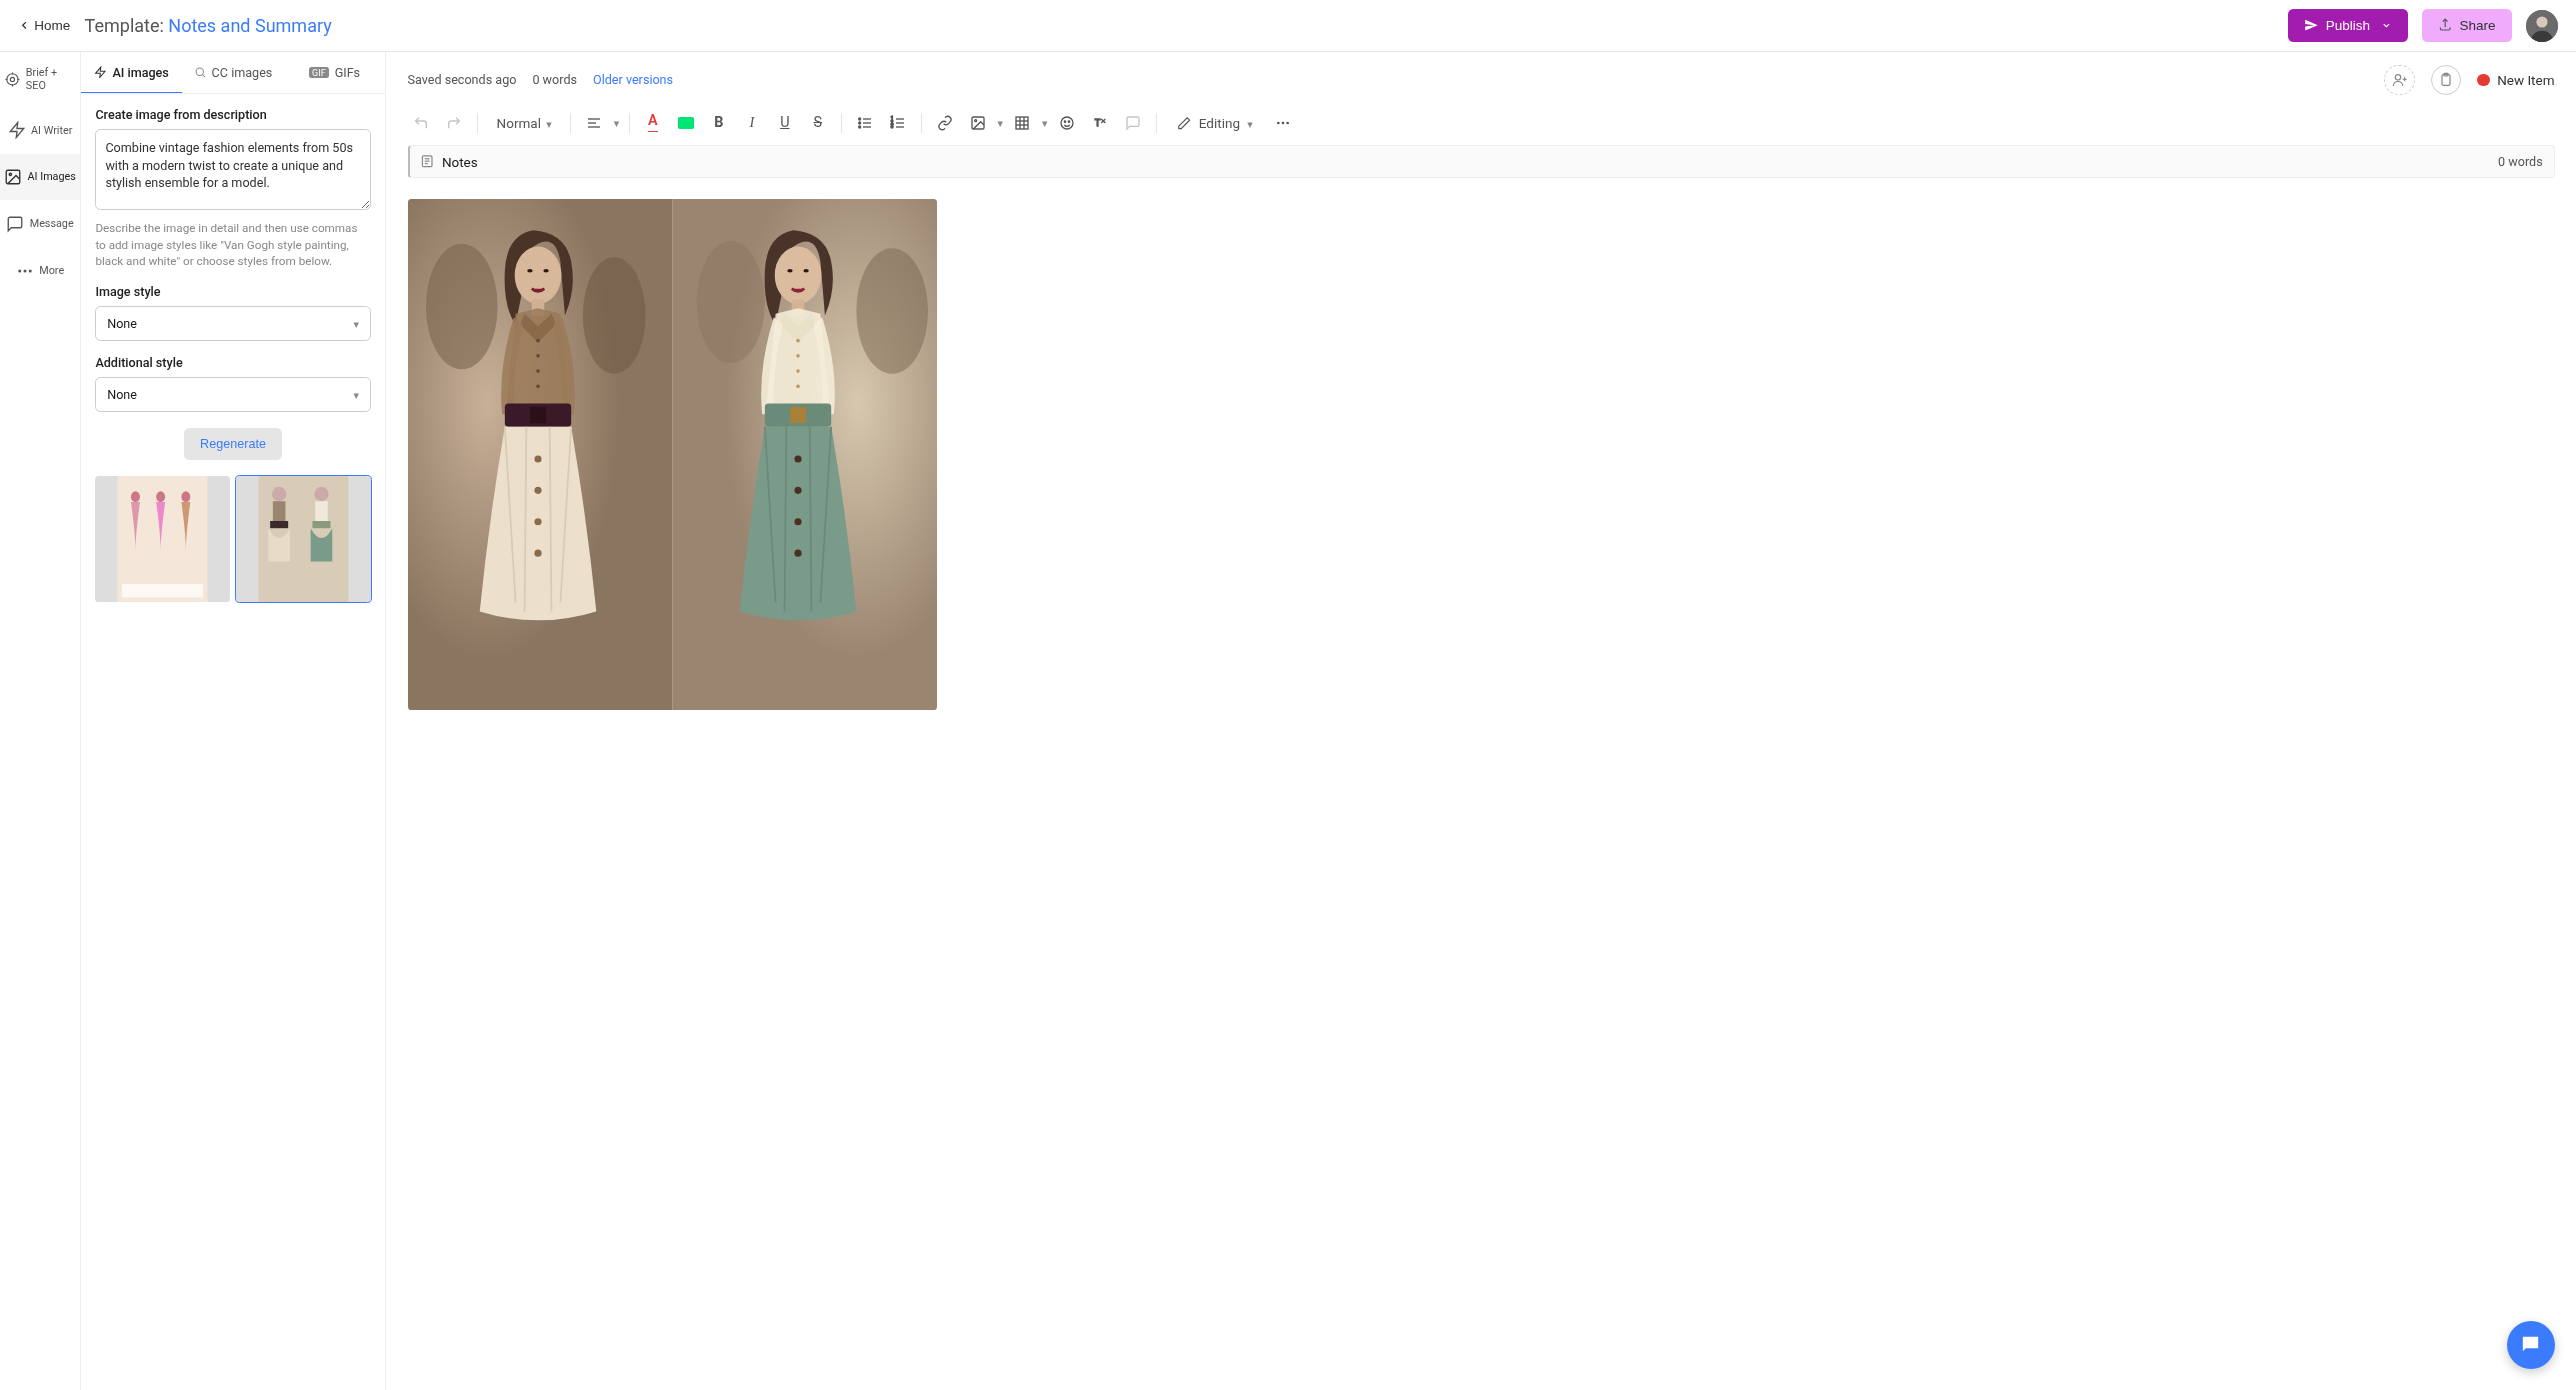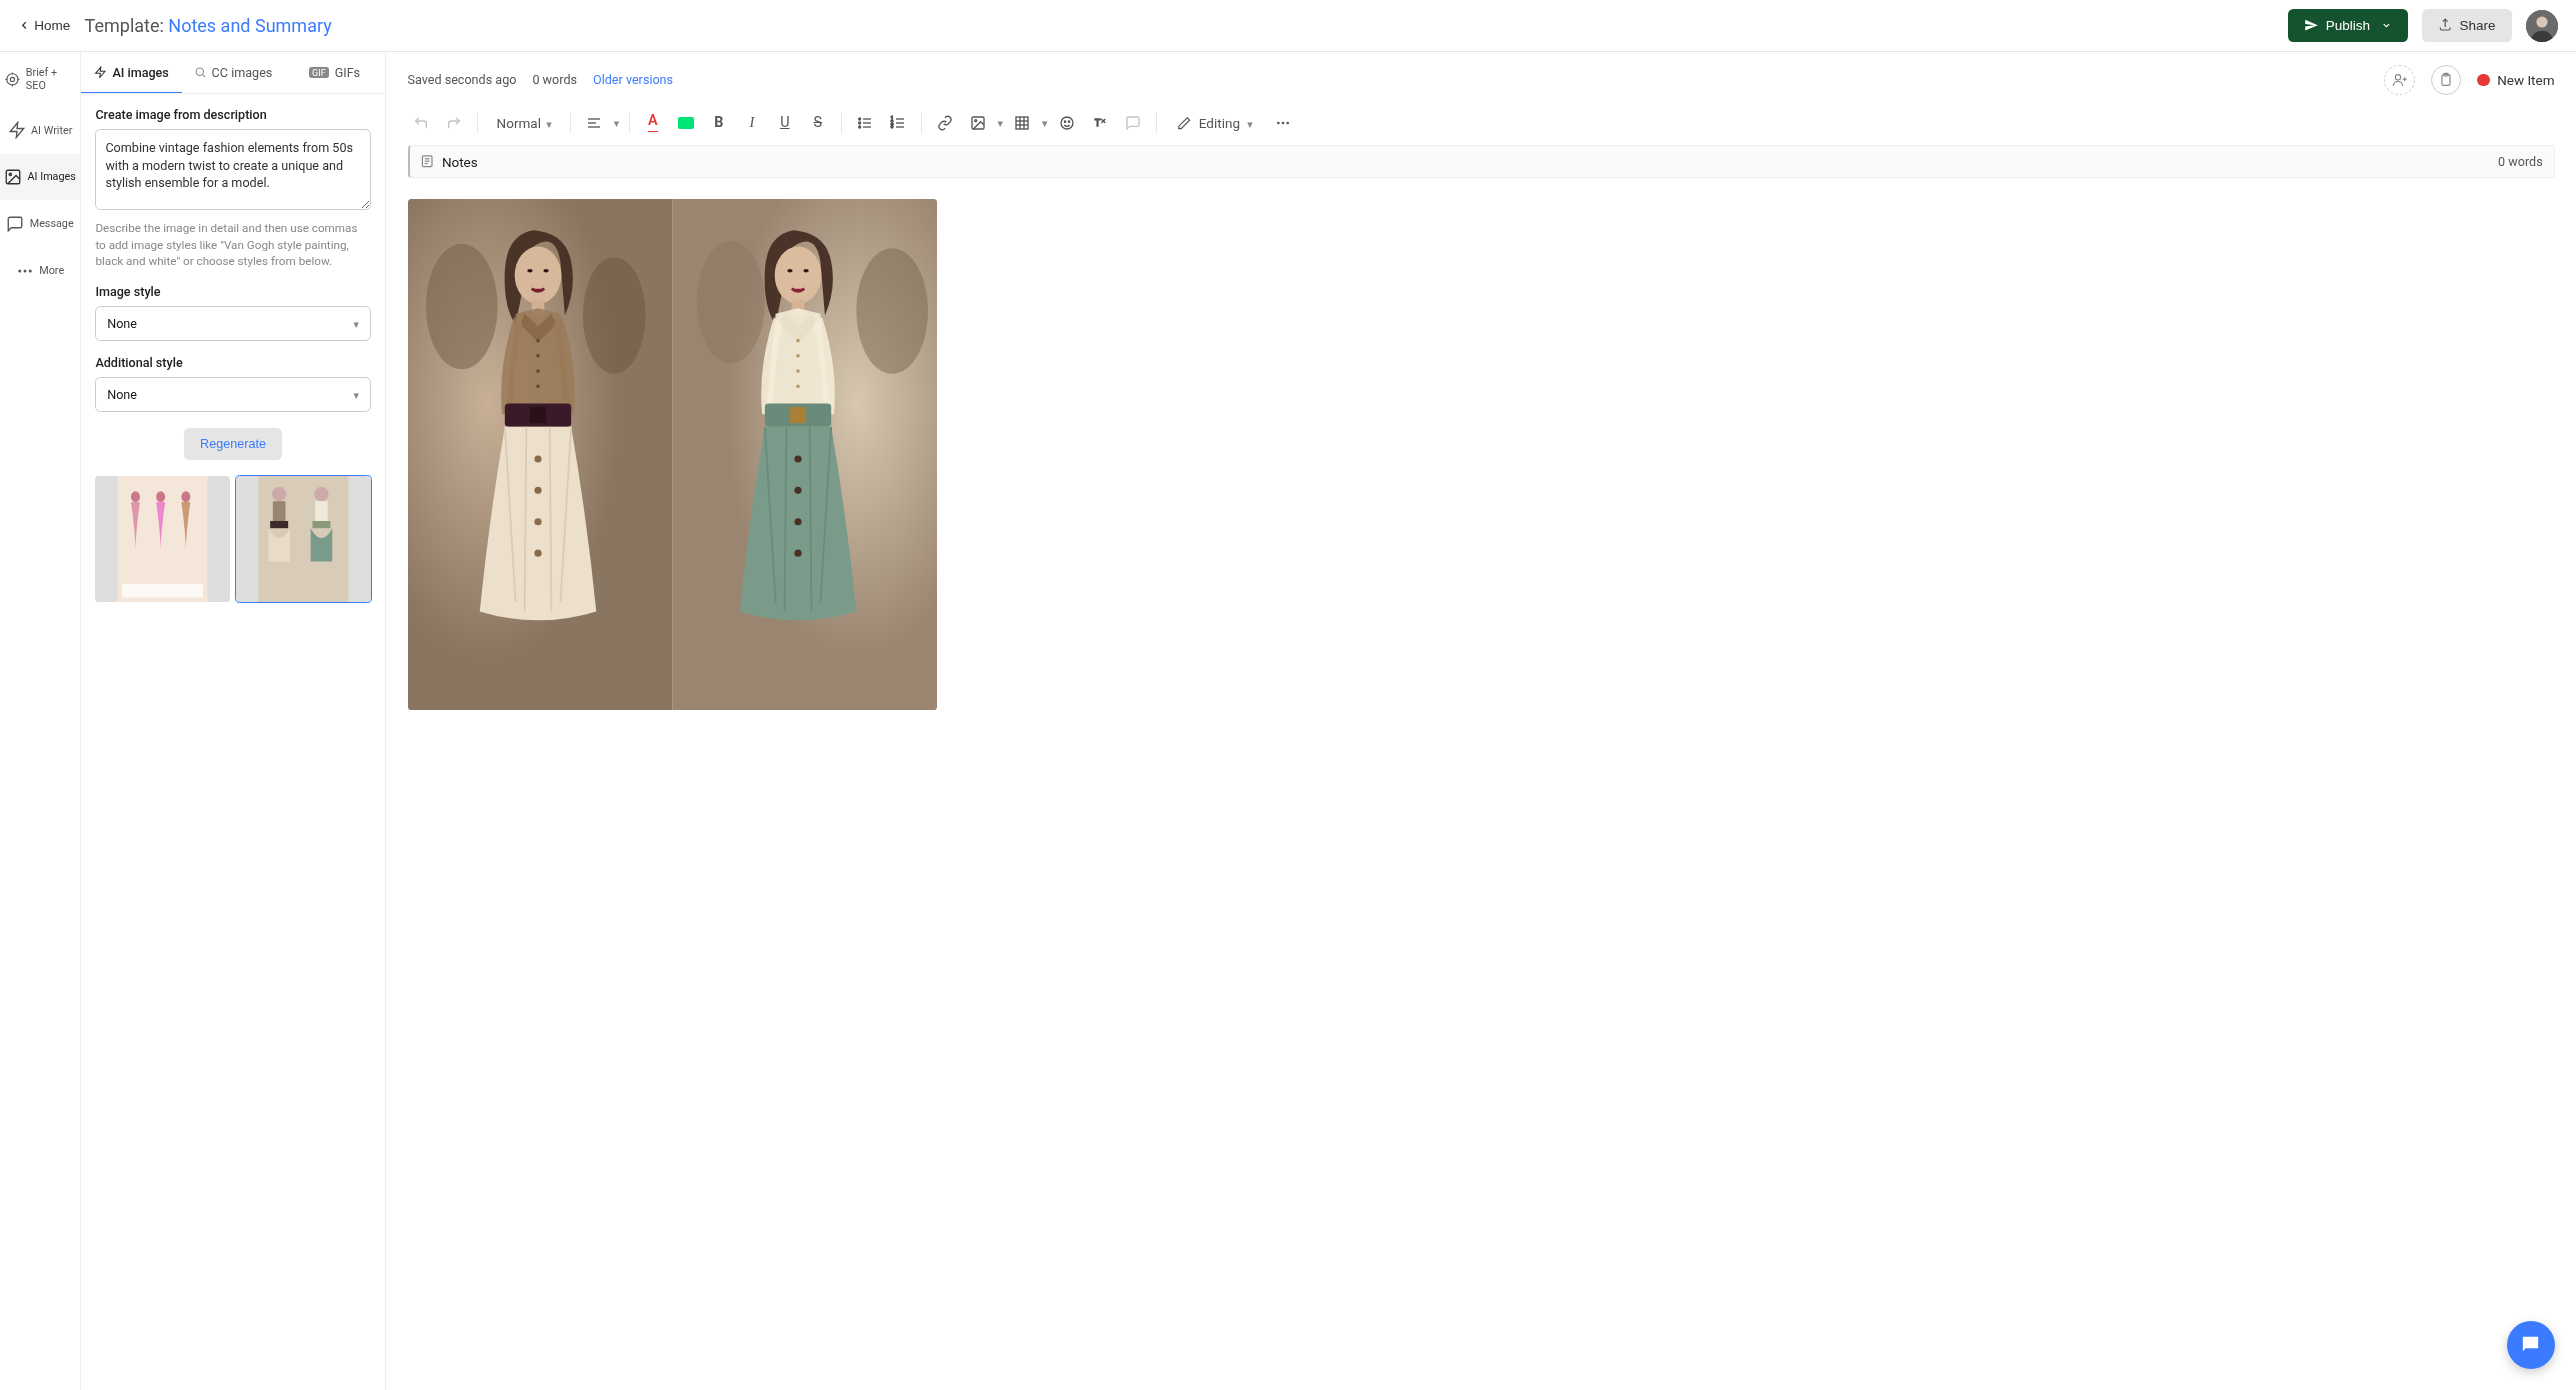--- a/index.html
+++ b/index.html
@@ -4,23 +4,23 @@
 <style>
 * { box-sizing: border-box; margin: 0; padding: 0; }
 body { font-family: -apple-system, BlinkMacSystemFont, "Segoe UI", Roboto, sans-serif; background: #fff; color: #1a1a1a; font-size: 12.6px; }
 
 
 .topbar { display: flex; align-items: center; padding: 9px 18px; border-bottom: 0.9px solid #e5e5e5; gap: 14.4px; }
 .home-btn { display: flex; align-items: center; gap: 3.6px; color: #333; background: none; border: none; font-size: 13.5px; cursor: pointer; }
 .template-label { color: #555; font-size: 18px; }
 .template-name { color: #3b7cff; }
 .topbar-spacer { flex: 1; }
-.publish-btn { display: flex; align-items: center; gap: 7.2px; background: #14532d; color: #fff; border: none; border-radius: 5.4px; padding: 9px 16px; font-size: 13.5px; cursor: pointer; }
+.publish-btn { display: flex; align-items: center; gap: 7.2px; background: #a21caf; color: #fff; border: none; border-radius: 5.4px; padding: 9px 16px; font-size: 13.5px; cursor: pointer; }
 .publish-btn .chev { margin-left: 3.6px; }
-.share-btn { display: flex; align-items: center; gap: 7.2px; background: #e5e5e5; color: #333; border: none; border-radius: 5.4px; padding: 9px 16px; font-size: 13.5px; cursor: pointer; }
+.share-btn { display: flex; align-items: center; gap: 7.2px; background: #f0abfc; color: #333; border: none; border-radius: 5.4px; padding: 9px 16px; font-size: 13.5px; cursor: pointer; }
 .avatar { width: 32px; height: 32px; border-radius: 50%; background: #888; overflow: hidden; }
 .avatar svg { width:100%; height:100%; }
 
 
 .main { display: flex; height: calc(100vh - 52px); }
 
 
 .rail { width: 81px; border-right: 0.9px solid #eee; display: flex; flex-direction: column; }
 .rail-item { display: flex; flex-direction: row; align-items: center; justify-content: center; padding: 14.4px 3.6px; font-size: 10.8px; color: #555; cursor: pointer; gap: 5.4px;}
 .rail-item.active { background: #f5f5f5; color: #222; }

